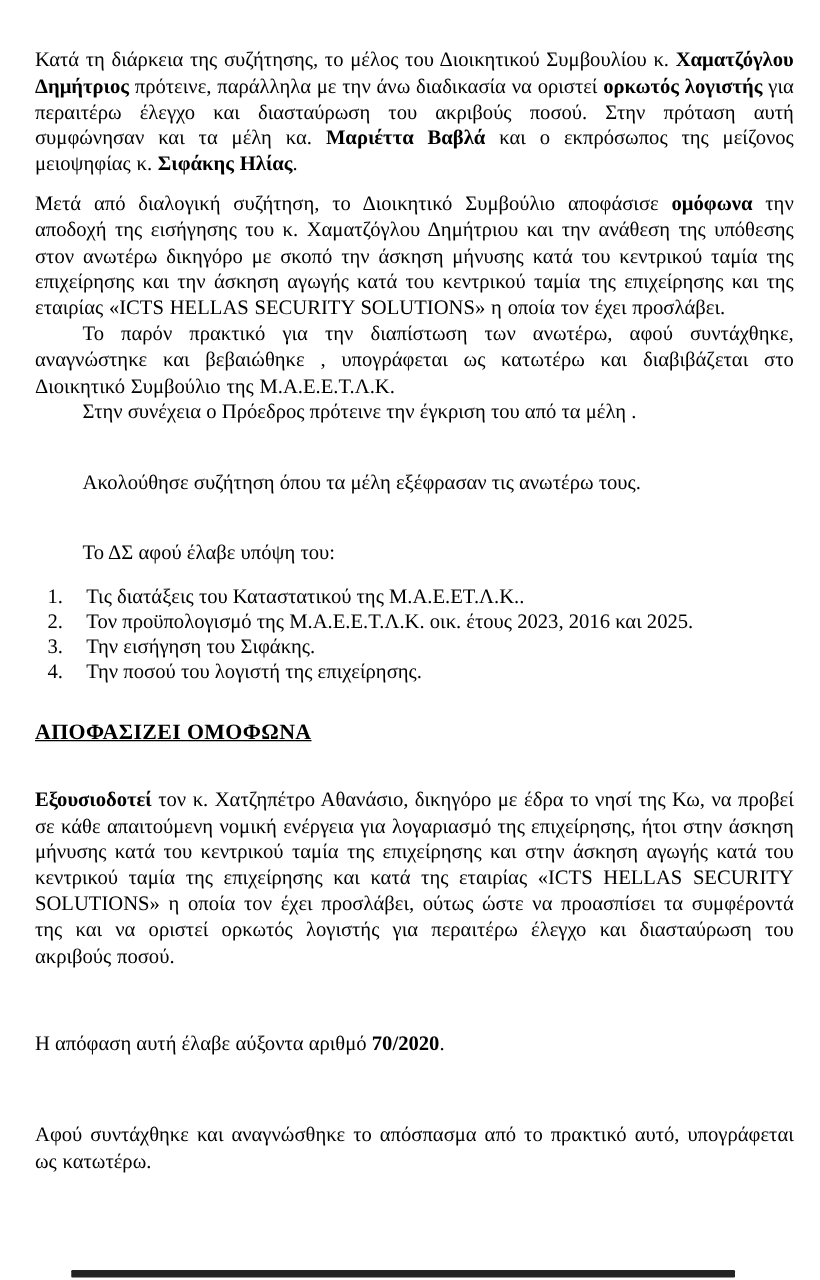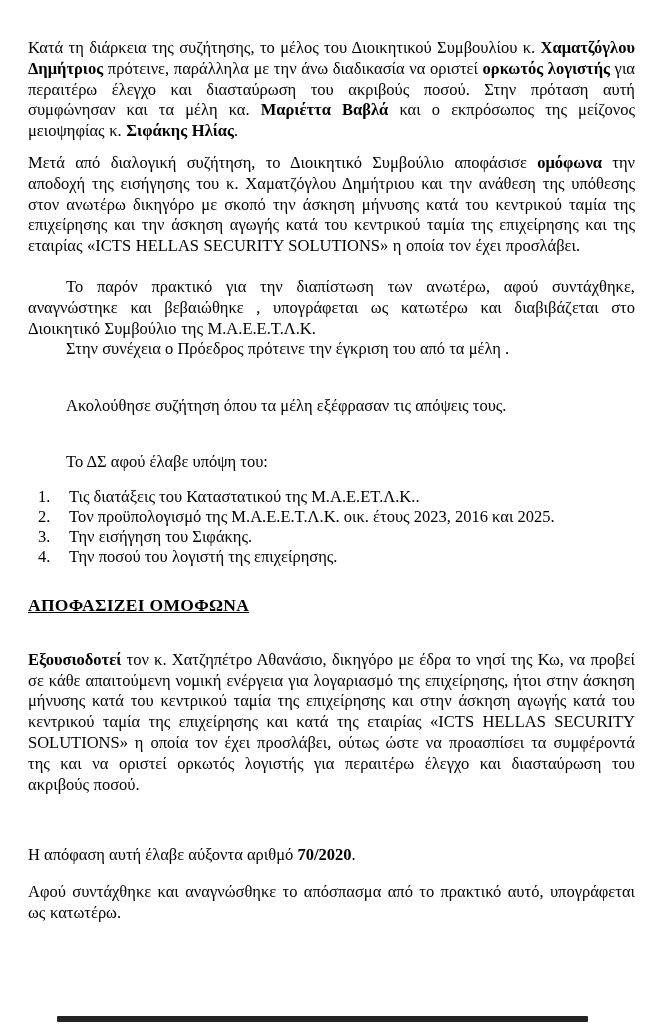--- a/index.html
+++ b/index.html
@@ -29,21 +29,21 @@
     margin: 0;
     font-size: 16.5px;
     line-height: 20.8px;
     text-align: left;
   }
   .indent { text-indent: 38px; }
   b { font-weight: bold; }
 
   .p1 { margin-top: 38px; }
   .p2 { margin-top: 11px; }
-  .p3 { margin-top: 20px; }
+  .p3 { }
   .s1 { }
   .s2 { margin-top: 36px; }
   .s3 { margin-top: 35px; }
 
   .num-list {
     margin-top: 14px;
   }
   .num-row {
     display: flex;
     font-size: 16.5px;
@@ -61,21 +61,21 @@
     text-align: left;
     font-size: 17.5px;
     font-weight: bold;
     line-height: 22px;
     letter-spacing: 0.3px;
   }
   .decision-heading span { text-decoration: underline; }
 
   .p4 { margin-top: 34px; }
   .p5 { margin-top: 50px; }
-  .p6 { margin-top: 16px; }
+  .p6 { margin-top: 52px; }
 
   .scan-bar {
     position: absolute;
     left: 57px;
     top: 1016px;
     width: 531px;
     height: 6px;
     background: #242424;
     border-radius: 1px;
   }
@@ -86,21 +86,21 @@
 <div class="page">
 
   <p class="para p1"><span>Κατά τη διάρκεια της συζήτησης, το μέλος του Διοικητικού Συμβουλίου κ. </span><b>Χαματζόγλου Δημήτριος</b><span> πρότεινε, παράλληλα με την άνω διαδικασία να οριστεί </span><b>ορκωτός λογιστής</b><span> για περαιτέρω έλεγχο και διασταύρωση του ακριβούς ποσού. Στην πρόταση αυτή συμφώνησαν και τα μέλη κα. </span><b>Μαριέττα Βαβλά</b><span> και ο εκπρόσωπος της μείζονος μειοψηφίας κ. </span><b>Σιφάκης Ηλίας</b><span>.</span></p>
 
   <p class="para p2"><span>Μετά από διαλογική συζήτηση, το Διοικητικό Συμβούλιο αποφάσισε </span><b>ομόφωνα</b><span> την αποδοχή της εισήγησης του κ. Χαματζόγλου Δημήτριου και την ανάθεση της υπόθεσης στον ανωτέρω δικηγόρο με σκοπό την άσκηση μήνυσης κατά του κεντρικού ταμία της επιχείρησης και την άσκηση αγωγής κατά του κεντρικού ταμία της επιχείρησης και της εταιρίας «ICTS HELLAS SECURITY SOLUTIONS» η οποία τον έχει προσλάβει.</span></p>
 
   <p class="para p3 indent">Το παρόν πρακτικό για την διαπίστωση των ανωτέρω, αφού συντάχθηκε, αναγνώστηκε και βεβαιώθηκε , υπογράφεται ως κατωτέρω και διαβιβάζεται στο Διοικητικό Συμβούλιο της  Μ.Α.Ε.Ε.Τ.Λ.Κ.</p>
 
   <p class="single s1 indent">Στην συνέχεια ο Πρόεδρος πρότεινε την έγκριση του από τα μέλη .</p>
 
-  <p class="single s2 indent">Ακολούθησε συζήτηση όπου τα μέλη εξέφρασαν τις απόψεις τους.</p>
+  <p class="single s2 indent">Ακολούθησε συζήτηση όπου τα μέλη εξέφρασαν τις ανωτέρω τους.</p>
 
   <p class="single s3 indent">Το ΔΣ αφού έλαβε υπόψη του:</p>
 
   <div class="num-list">
     <div class="num-row">
       <span class="num-cell">1.</span>
       <span class="num-text">Τις διατάξεις του Καταστατικού της Μ.Α.Ε.ΕΤ.Λ.Κ..</span>
     </div>
     <div class="num-row">
       <span class="num-cell">2.</span>

